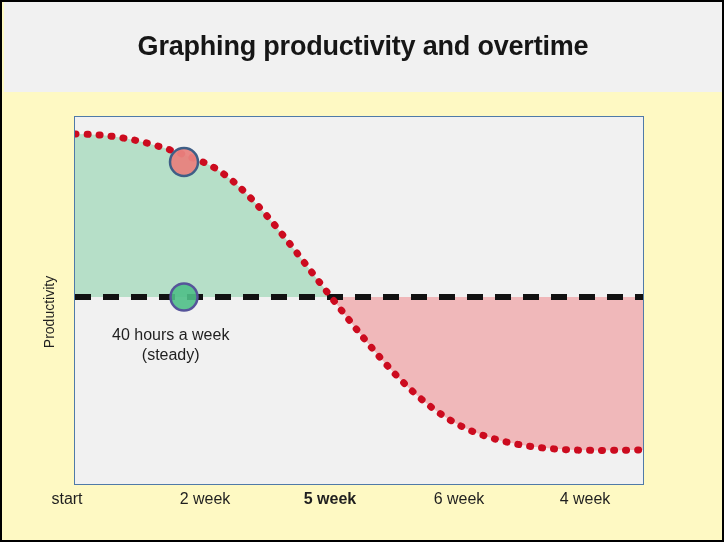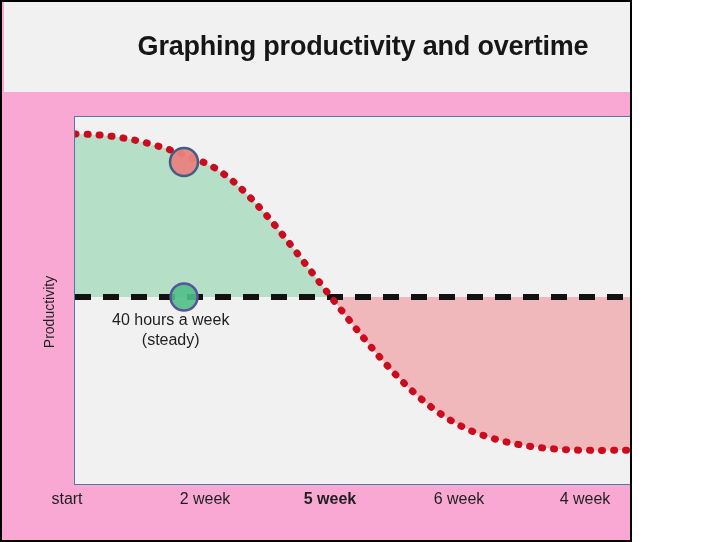--- a/index.html
+++ b/index.html
@@ -5,25 +5,25 @@
   html, body {
     margin: 0;
     padding: 0;
     background: #ffffff;
   }
   body {
     font-family: "Liberation Sans", sans-serif;
   }
   #slide {
     position: relative;
-    width: 632px;
+    width: 724px;
     height: 542px;
     box-sizing: border-box;
     border: 2px solid #000000;
-    background: #f9a8d4;
+    background: #fef9c3;
     overflow: hidden;
   }
   #header-band {
     position: absolute;
     left: 2px;
     top: 0px;
     width: 718px;
     height: 90px;
     background: #f1f1f1;
     display: flex;
@@ -80,21 +80,21 @@
     color: #1f1f1f;
     line-height: 1.25;
     white-space: nowrap;
   }
   #annot-60 {
     left: 208px;
     top: 42px;
   }
   #annot-40 {
     left: 110px;
-    top: 218px;
+    top: 233px;
   }
   .annot-line { display: block; }
   #x-axis {
     position: absolute;
     left: 0px;
     top: 398px;
     width: 720px;
     height: 46px;
   }
   .x-tick {

